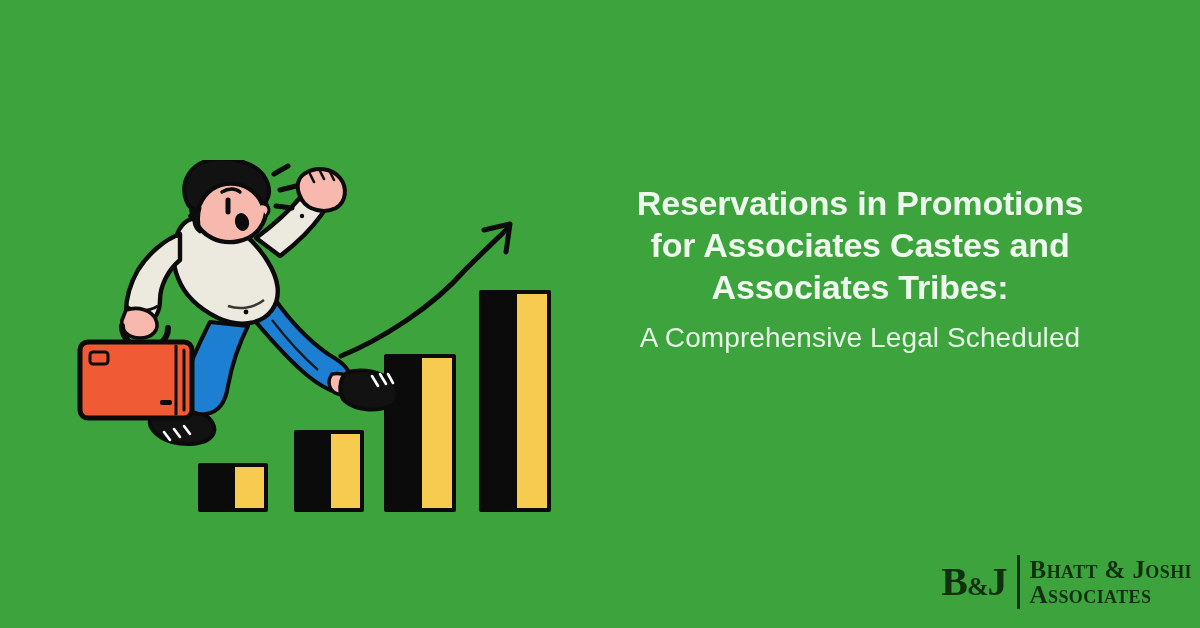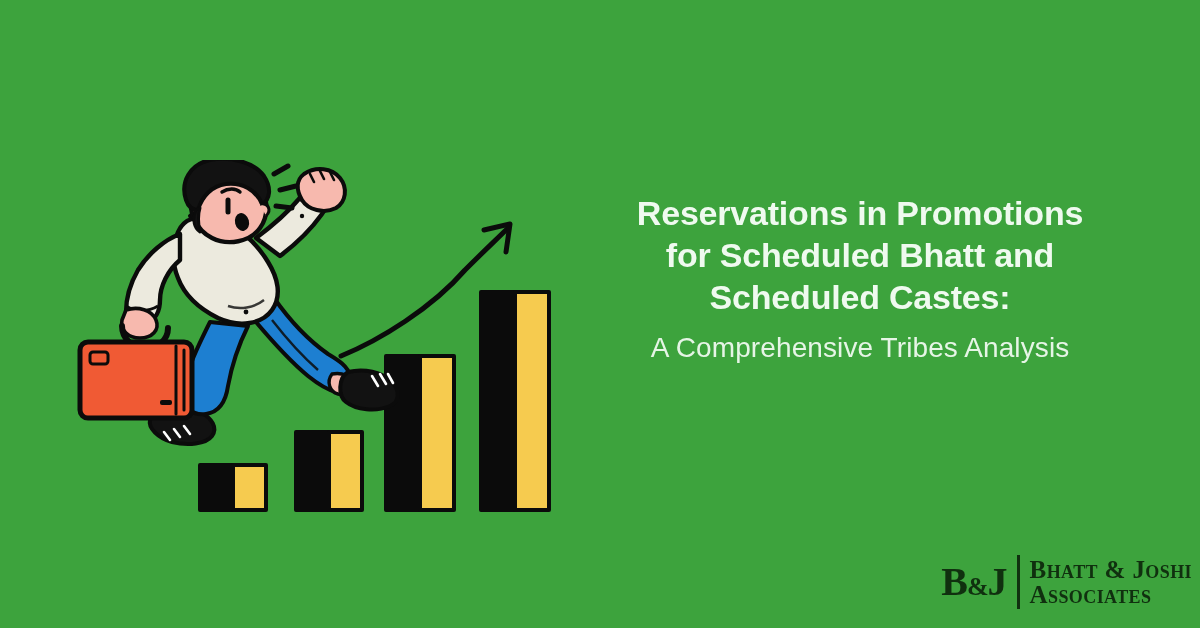--- a/index.html
+++ b/index.html
@@ -27,21 +27,21 @@
   #illustration svg {
     display: block;
     width: 100%;
     height: 100%;
   }
 
   
   #text-block {
     position: absolute;
     left: 590px;
-    top: 192px;
+    top: 182px;
     width: 540px;
     text-align: center;
   }
   .title-line {
     display: block;
     color: #effaef;
     font-size: 34px;
     font-weight: bold;
     line-height: 42px;
     letter-spacing: -0.2px;
@@ -217,23 +217,23 @@
           <path d="M220 30 L236 26" stroke="#0b0b0b" stroke-width="5" stroke-linecap="round"></path>
           <path d="M216 46 L232 48" stroke="#0b0b0b" stroke-width="5" stroke-linecap="round"></path>
         </g>
 
       </g>
     </svg>
   </div>
 
   <div id="text-block">
     <span class="title-line">Reservations in Promotions</span>
-    <span class="title-line">for Scheduled Bhatt and</span>
-    <span class="title-line">Scheduled Castes:</span>
-    <span id="subtitle">A Comprehensive Tribes Analysis</span>
+    <span class="title-line">for Associates Castes and</span>
+    <span class="title-line">Associates Tribes:</span>
+    <span id="subtitle">A Comprehensive Legal Scheduled</span>
   </div>
 
   <div id="logo">
     <div id="logo-mark">
       <span>B</span><span class="amp">&amp;</span><span>J</span>
     </div>
     <div id="logo-divider"></div>
     <div id="logo-words">
       <span id="logo-line1">Bhatt &amp; Joshi</span>
       <span id="logo-line2">Associates</span>

